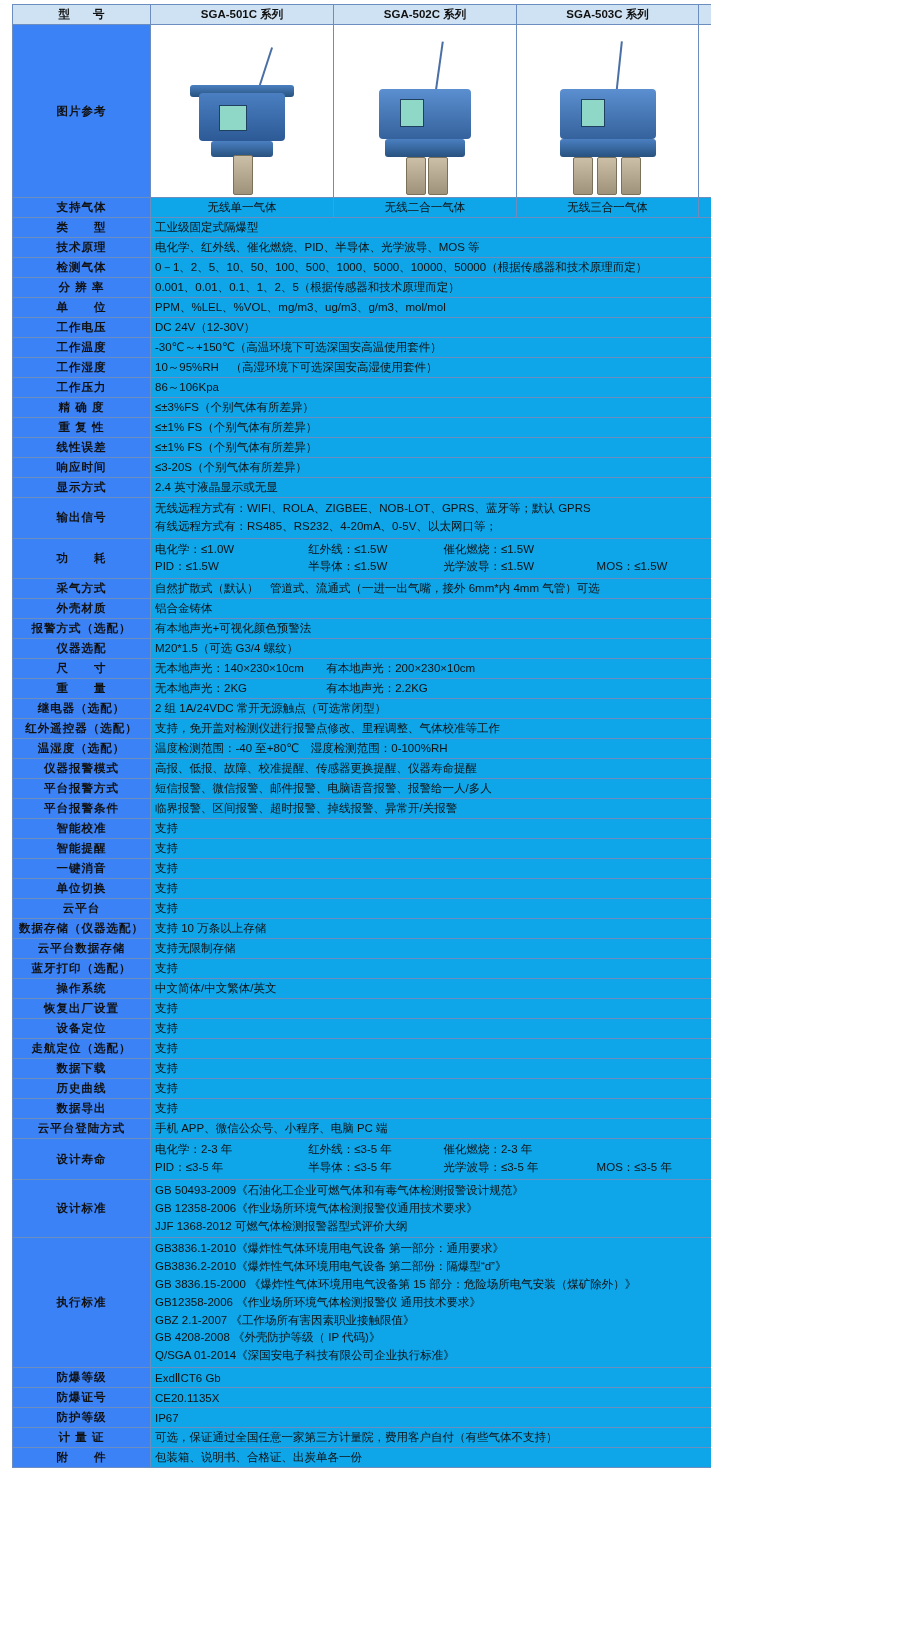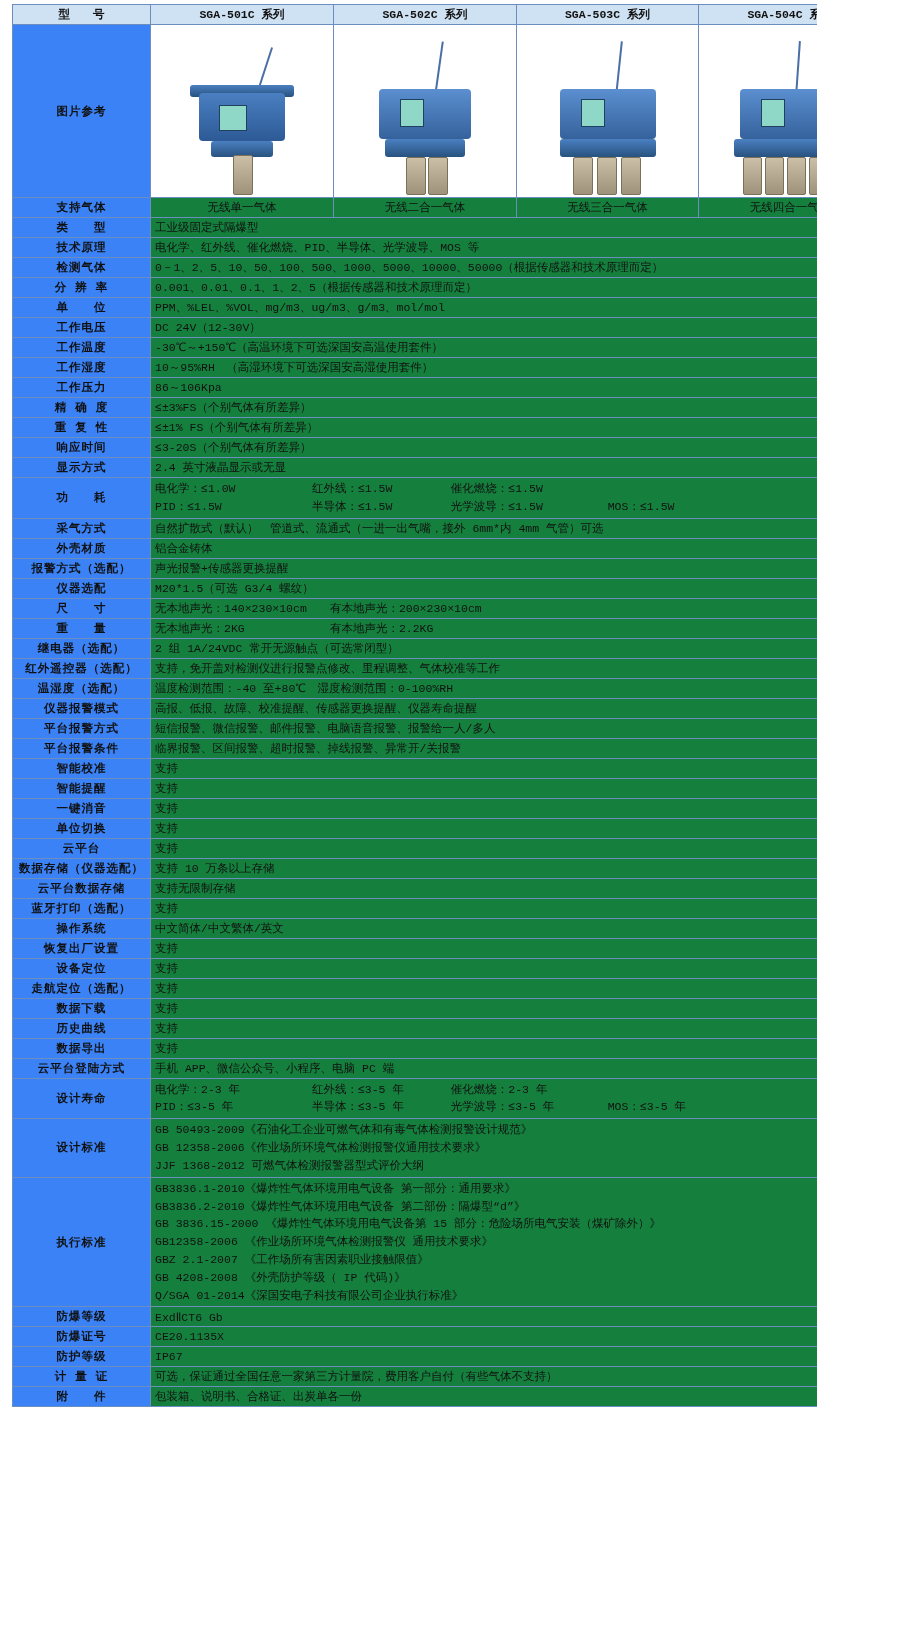--- a/index.html
+++ b/index.html
@@ -1,21 +1,21 @@
 <!DOCTYPE html>
 <html><head>
 <meta charset="utf-8">
 <style>
   html,body{margin:0;padding:0;background:#fff;}
   body{font-family:"Liberation Sans","DejaVu Sans",sans-serif;}
-  #page{width:817px;height:1626px;position:relative;overflow:hidden;font-family:Liberation Mono, monospace;}
+  #page{width:711px;height:1626px;position:relative;overflow:hidden;}
   table.spec{border-collapse:collapse;width:869px;margin:4px 0 0 12px;table-layout:fixed;}
   table.spec td{border:1px solid #6c8ebf;font-size:11.5px;color:#111;vertical-align:middle;padding:2px 4px;}
   td.label{background:#3b82f6;text-align:center;font-weight:bold;letter-spacing:1px;width:118px;color:#0b2c4d;}
-  td.val{background:#15803d;padding-left:7px;margin-left:8px;}
+  td.val{background:#0ea5e9;padding-left:7px;margin-left:8px;}
   td.hdr{background:#cfe2f3;text-align:center;font-weight:bold;color:#0b2c4d;}
   td.center{text-align:center;}
   .row-h{height:19px;}
   .multi{line-height:1.55;}
   .imgcell{background:#fff;text-align:center;vertical-align:bottom;padding:0;}
   
   .device{position:relative;width:150px;height:168px;margin:0 auto;}
   .ant{position:absolute;width:2px;background:#4a6fa5;transform-origin:bottom center;}
   .body{position:absolute;left:50%;transform:translateX(-50%);border-radius:4px;}
   .blue1{background:linear-gradient(#4a7fc1,#2d5a96);}
@@ -146,28 +146,39 @@
   </tr>
   <tr class="row-h">
     <td class="label">精 确 度</td>
     <td class="val" colspan="4">≤±3%FS（个别气体有所差异）</td>
   </tr>
   <tr class="row-h">
     <td class="label">重 复 性</td>
     <td class="val" colspan="4">≤±1% FS（个别气体有所差异）</td>
   </tr>
   <tr class="row-h">
+    <td class="label">线性误差</td>
+    <td class="val" colspan="4">≤±1% FS（个别气体有所差异）</td>
+  </tr>
+  <tr class="row-h">
     <td class="label">响应时间</td>
     <td class="val" colspan="4">≤3-20S（个别气体有所差异）</td>
   </tr>
   <tr class="row-h">
     <td class="label">显示方式</td>
     <td class="val" colspan="4">2.4 英寸液晶显示或无显</td>
   </tr>
 
+  <tr style="height:38px">
+    <td class="label">输出信号</td>
+    <td class="val multi" colspan="4">
+      <div>无线远程方式有：WIFI、ROLA、ZIGBEE、NOB-LOT、GPRS、蓝牙等；默认 GPRS</div>
+      <div>有线远程方式有：RS485、RS232、4-20mA、0-5V、以太网口等；</div>
+    </td>
+  </tr>
 
   <tr style="height:38px">
     <td class="label">功　　耗</td>
     <td class="val multi" colspan="4">
       <div>
         <span class="sub">电化学：≤1.0W</span>
         <span class="sub2">红外线：≤1.5W</span>
         <span class="sub3">催化燃烧：≤1.5W</span>
         <span class="sub"></span>
       </div>
@@ -183,21 +194,21 @@
   <tr class="row-h">
     <td class="label">采气方式</td>
     <td class="val" colspan="4">自然扩散式（默认）　管道式、流通式（一进一出气嘴，接外 6mm*内 4mm 气管）可选</td>
   </tr>
   <tr class="row-h">
     <td class="label">外壳材质</td>
     <td class="val" colspan="4">铝合金铸体</td>
   </tr>
   <tr class="row-h">
     <td class="label">报警方式（选配）</td>
-    <td class="val" colspan="4">声光报警+传感器更换提醒</td>
+    <td class="val" colspan="4">有本地声光+可视化颜色预警法</td>
   </tr>
   <tr class="row-h">
     <td class="label">仪器选配</td>
     <td class="val" colspan="4">M20*1.5（可选 G3/4 螺纹）</td>
   </tr>
 
   <tr class="row-h">
     <td class="label">尺　　寸</td>
     <td class="val" colspan="4">
       <span style="display:inline-block;min-width:168px">无本地声光：140×230×10cm</span>

